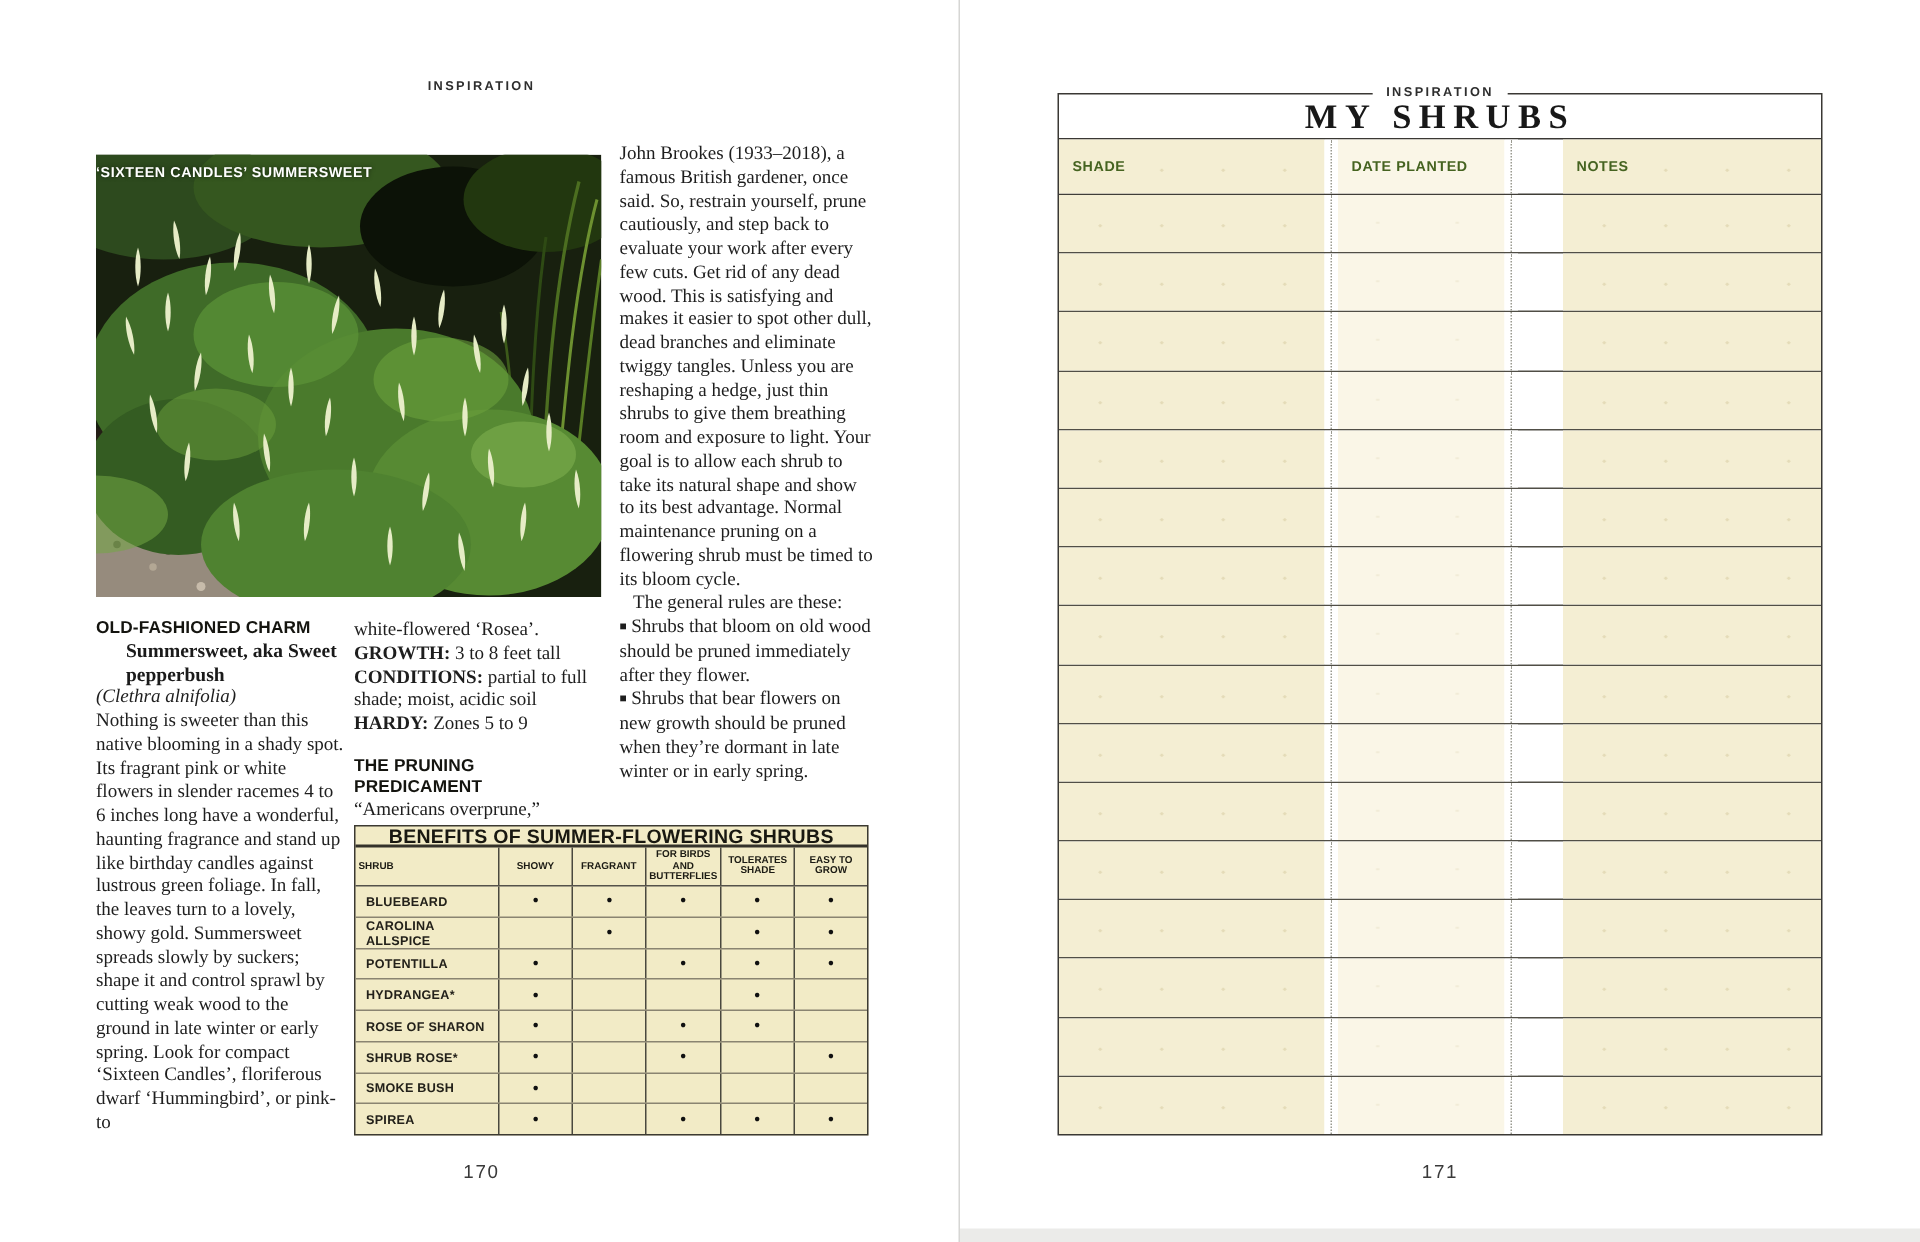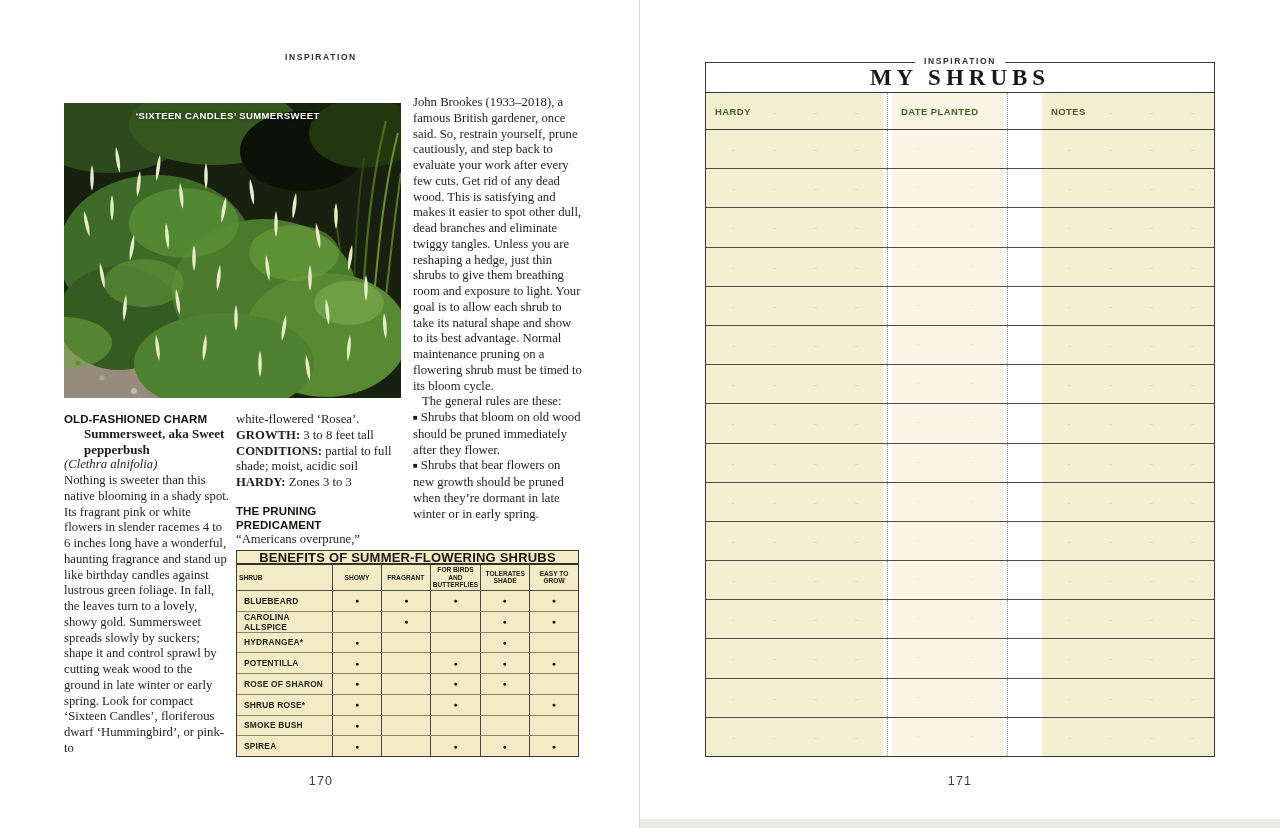--- a/index.html
+++ b/index.html
@@ -15,21 +15,21 @@
   .running-head { font:bold 8.5px "Liberation Sans", sans-serif; letter-spacing:1.6px;
                   color:#2e2e2e; text-align:center; }
   .page-num { font:12.5px "Liberation Sans", sans-serif; letter-spacing:1.2px;
               color:#3a3a3a; text-align:center; }
 
   
   #lp-running-head { left:64px; top:52px; width:514px; }
   #lp-page-num { left:64px; top:774px; width:514px; }
 
   #photo { left:64px; top:103px; width:337px; height:295px; overflow:hidden; }
-  #photo-caption { left:0; top:7px; width:327px; text-align:center;
+  #photo-caption { left:0; top:7px; width:327px; text-align:left;
                    font:bold 9.5px "Liberation Sans", sans-serif; letter-spacing:0.4px;
                    color:#ffffff; text-shadow:0 0 3px rgba(0,0,0,.55); }
 
   .col { position:absolute; }
   #col1 { left:64px;  top:412px; width:166px; }
   #col2 { left:236px; top:412px; width:168px; }
   #col3 { left:413px; top:95px;  width:170px; }
 
   .body-text { font:12.7px/15.75px "Liberation Serif", serif; color:#1e1e1e; }
   .sans-head { font:bold 11.5px/14px "Liberation Sans", sans-serif;
@@ -181,21 +181,21 @@
     <div class="sans-head">OLD-FASHIONED CHARM</div>
     <div class="subhead">Summersweet, aka Sweet pepperbush</div>
     <div class="latin">(Clethra alnifolia)</div>
     <div class="body-text">Nothing is sweeter than this native blooming in a shady spot. Its fragrant pink or white flowers in slender racemes 4 to 6 inches long have a wonderful, haunting fragrance and stand up like birthday candles against lustrous green foliage. In fall, the leaves turn to a lovely, showy gold. Summersweet spreads slowly by suckers; shape it and control sprawl by cutting weak wood to the ground in late winter or early spring. Look for compact ‘Sixteen Candles’, floriferous dwarf ‘Hummingbird’, or pink- to</div>
   </div>
 
   <div class="col" id="col2">
     <div class="body-text">white-flowered ‘Rosea’.</div>
     <div class="body-text spec-line"><b>GROWTH:</b><span> 3 to 8 feet tall</span></div>
     <div class="body-text spec-line"><b>CONDITIONS:</b><span> partial to full shade; moist, acidic soil</span></div>
-    <div class="body-text spec-line"><b>HARDY:</b><span> Zones 3 to 3</span></div>
+    <div class="body-text spec-line"><b>HARDY:</b><span> Zones 5 to 9</span></div>
     <div class="sans-head gap-head">THE PRUNING PREDICAMENT</div>
     <div class="body-text">“Americans overprune,”</div>
   </div>
 
   <div class="col" id="col3">
     <div class="body-text">John Brookes (1933–2018), a famous British gardener, once said. So, restrain yourself, prune cautiously, and step back to evaluate your work after every few cuts. Get rid of any dead wood. This is satisfying and makes it easier to spot other dull, dead branches and eliminate twiggy tangles. Unless you are reshaping a hedge, just thin shrubs to give them breathing room and exposure to light. Your goal is to allow each shrub to take its natural shape and show to its best advantage. Normal maintenance pruning on a flowering shrub must be timed to its bloom cycle.</div>
     <div class="body-text rules-intro">The general rules are these:</div>
     <div class="body-text rule-item">Shrubs that bloom on old wood should be pruned immediately after they flower.</div>
     <div class="body-text rule-item">Shrubs that bear flowers on new growth should be pruned when they’re dormant in late winter or in early spring.</div>
   </div>
@@ -220,34 +220,34 @@
     </div>
     <div class="t-row">
       <div class="t-cell t-c0 t-name">CAROLINA ALLSPICE</div>
       <div class="t-cell t-cn t-dot"></div>
       <div class="t-cell t-cn t-dot">●</div>
       <div class="t-cell t-cn t-dot"></div>
       <div class="t-cell t-cn t-dot">●</div>
       <div class="t-cell t-cn t-dot">●</div>
     </div>
     <div class="t-row">
+      <div class="t-cell t-c0 t-name">POTENTILLA</div>
+      <div class="t-cell t-cn t-dot">●</div>
+      <div class="t-cell t-cn t-dot"></div>
+      <div class="t-cell t-cn t-dot">●</div>
+      <div class="t-cell t-cn t-dot">●</div>
+      <div class="t-cell t-cn t-dot">●</div>
+    </div>
+    <div class="t-row">
       <div class="t-cell t-c0 t-name">HYDRANGEA*</div>
       <div class="t-cell t-cn t-dot">●</div>
       <div class="t-cell t-cn t-dot"></div>
       <div class="t-cell t-cn t-dot"></div>
       <div class="t-cell t-cn t-dot">●</div>
       <div class="t-cell t-cn t-dot"></div>
-    </div>
-    <div class="t-row">
-      <div class="t-cell t-c0 t-name">POTENTILLA</div>
-      <div class="t-cell t-cn t-dot">●</div>
-      <div class="t-cell t-cn t-dot"></div>
-      <div class="t-cell t-cn t-dot">●</div>
-      <div class="t-cell t-cn t-dot">●</div>
-      <div class="t-cell t-cn t-dot">●</div>
     </div>
     <div class="t-row">
       <div class="t-cell t-c0 t-name">ROSE OF SHARON</div>
       <div class="t-cell t-cn t-dot">●</div>
       <div class="t-cell t-cn t-dot"></div>
       <div class="t-cell t-cn t-dot">●</div>
       <div class="t-cell t-cn t-dot">●</div>
       <div class="t-cell t-cn t-dot"></div>
     </div>
     <div class="t-row">
@@ -275,21 +275,21 @@
       <div class="t-cell t-cn t-dot">●</div>
     </div>
   </div>
 
   <div class="abs page-num" id="lp-page-num">170</div>
 
   <div class="abs" id="shrub-box">
     <div class="running-head" id="rp-inspiration">INSPIRATION</div>
     <div id="shrub-title">MY SHRUBS</div>
     <div class="j-row j-head">
-      <div class="j-name cream j-label">HARDY</div>
+      <div class="j-name cream j-label">SHADE</div>
       <div class="j-gutter"></div>
       <div class="j-date cream-light j-label">DATE PLANTED</div>
       <div class="j-gutter"></div>
       <div class="j-notes cream j-label">NOTES</div>
     </div>
     <div class="j-row">
         <div class="j-name cream"></div>
         <div class="j-gutter"></div>
         <div class="j-date cream-light"></div>
         <div class="j-gutter"></div>

